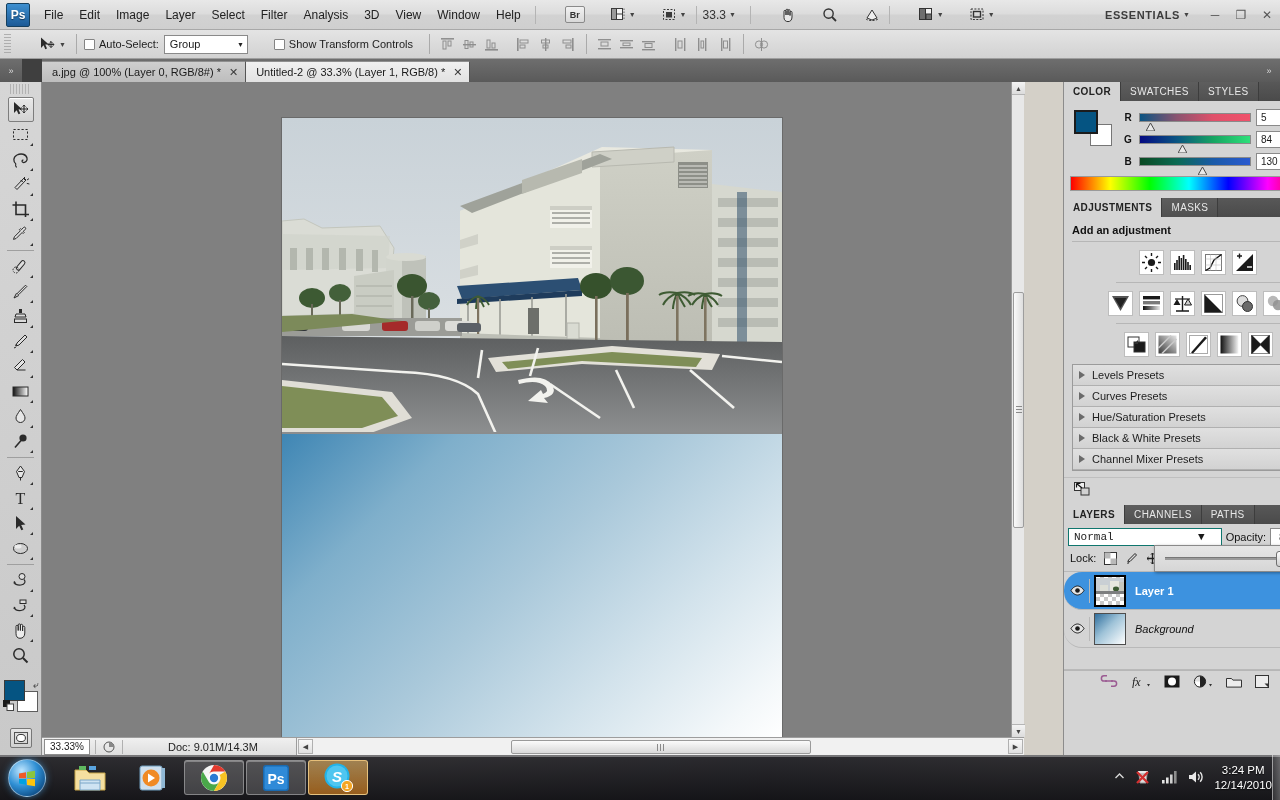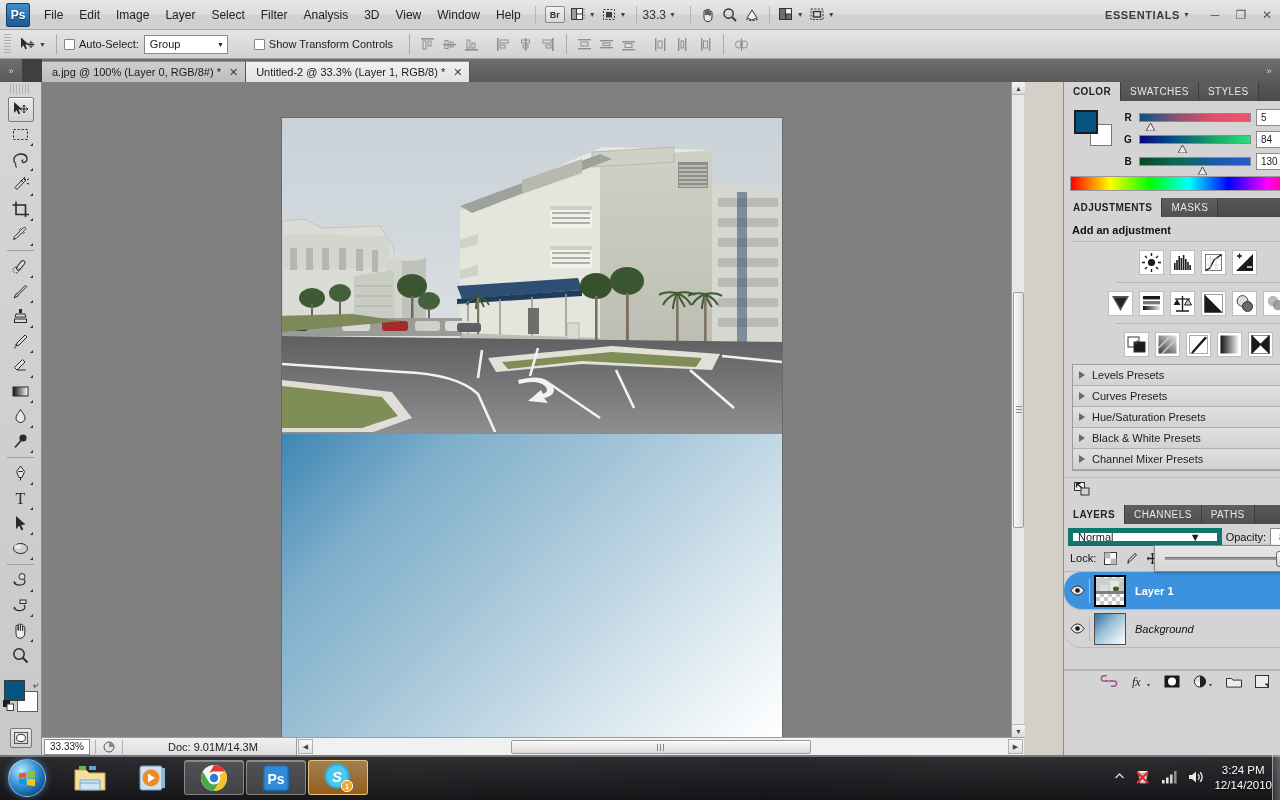--- a/index.html
+++ b/index.html
@@ -27,21 +27,21 @@
     color:#fff; font-weight:bold; font-size:12px;
     display:flex; align-items:center; justify-content:center;
     text-shadow:0 1px 1px rgba(0,0,0,.5);
   }
   .menu-item {
     padding:4px 8px; font-size:12px; color:#222; cursor:default; white-space:nowrap;
   }
   .mb-sep { width:1px; height:18px; background:#b4b4b4; margin:0 6px; }
   .mb-btn {
     display:flex; align-items:center; 
-    height:20px; min-width:22px; padding:0 3px; cursor:default; color:#3a3a3a;
+    height:20px; min-width:22px; padding:0 3px; cursor:default; color:#3a3a3a;margin-left:20px;
   }
   .br-btn {
     width:20px;height:17px;border:1px solid #8a8a8a;border-radius:2px;
     background:linear-gradient(to bottom,#f2f2f2,#d8d8d8);
     font-size:9px;font-weight:bold;color:#333;
     display:flex;align-items:center;justify-content:center;
   }
   .caret { font-size:7px; margin-left:3px; color:#444; }
   .zoomval { font-size:12px; color:#333; }
   .spacer { flex:1; }
@@ -224,22 +224,22 @@
   .pt-tri{width:0;height:0;border-top:4px solid transparent;border-bottom:4px solid transparent;
     border-left:6px solid #6a6a6a;margin-right:7px;}
   .presets-scroll{position:absolute;right:0;top:0;width:12px;bottom:0;background:#dcdcdc;border-left:1px solid #a9a9a9;}
   .presets-scroll .a{height:12px;display:flex;align-items:center;justify-content:center;font-size:7px;color:#555;}
   .presets-scroll .b{position:absolute;bottom:0;width:12px;height:12px;display:flex;align-items:center;justify-content:center;font-size:7px;color:#555;}
   .adj-footer{height:24px;display:flex;align-items:center;justify-content:space-between;padding:0 10px;
      border-top:1px solid #bfbfbf;margin-top:6px;}
 
   
   .lay-row1{display:flex;align-items:center;height:22px;padding:3px 4px 0 4px;gap:4px;position:relative;}
-  .blendmode{flex:1;height:18px;background:#fff;border:5px solid #0f766e;font-size:11px;
-     display:flex;align-items:center;justify-content:space-between;padding:0 16px 0 5px;}
+  .blendmode{flex:1;height:18px;background:#fff;border:1px solid #0f766e;font-size:11px;
+     display:flex;align-items:center;justify-content:space-between;padding:0 16px 0 5px;font-family:Liberation Mono, monospace;}
   .opac-lab{font-size:11px;color:#111;}
   .opac-box{width:40px;height:18px;background:#fff;border:1px solid #8a8a8a;font-size:11px;
      display:flex;align-items:center;justify-content:center;}
   .opac-arrow{width:14px;height:18px;background:linear-gradient(to bottom,#7fb8e8,#4d97d8);
      border:1px solid #4a7ca8;display:flex;align-items:center;justify-content:center;font-size:7px;color:#fff;}
   .slider-pop{position:absolute;right:2px;top:21px;width:176px;height:27px;
      background:linear-gradient(to bottom,#e6e6e6,#d6d6d6);border:1px solid #8a8a8a;
      box-shadow:1px 1px 3px rgba(0,0,0,.35);display:flex;align-items:center;padding:0 10px;z-index:5;}
   .slider-track{flex:1;height:3px;background:#9a9a9a;border-top:1px solid #777;position:relative;}
   .slider-knob{position:absolute;left:72%;top:-7px;width:10px;height:16px;border-radius:3px;

